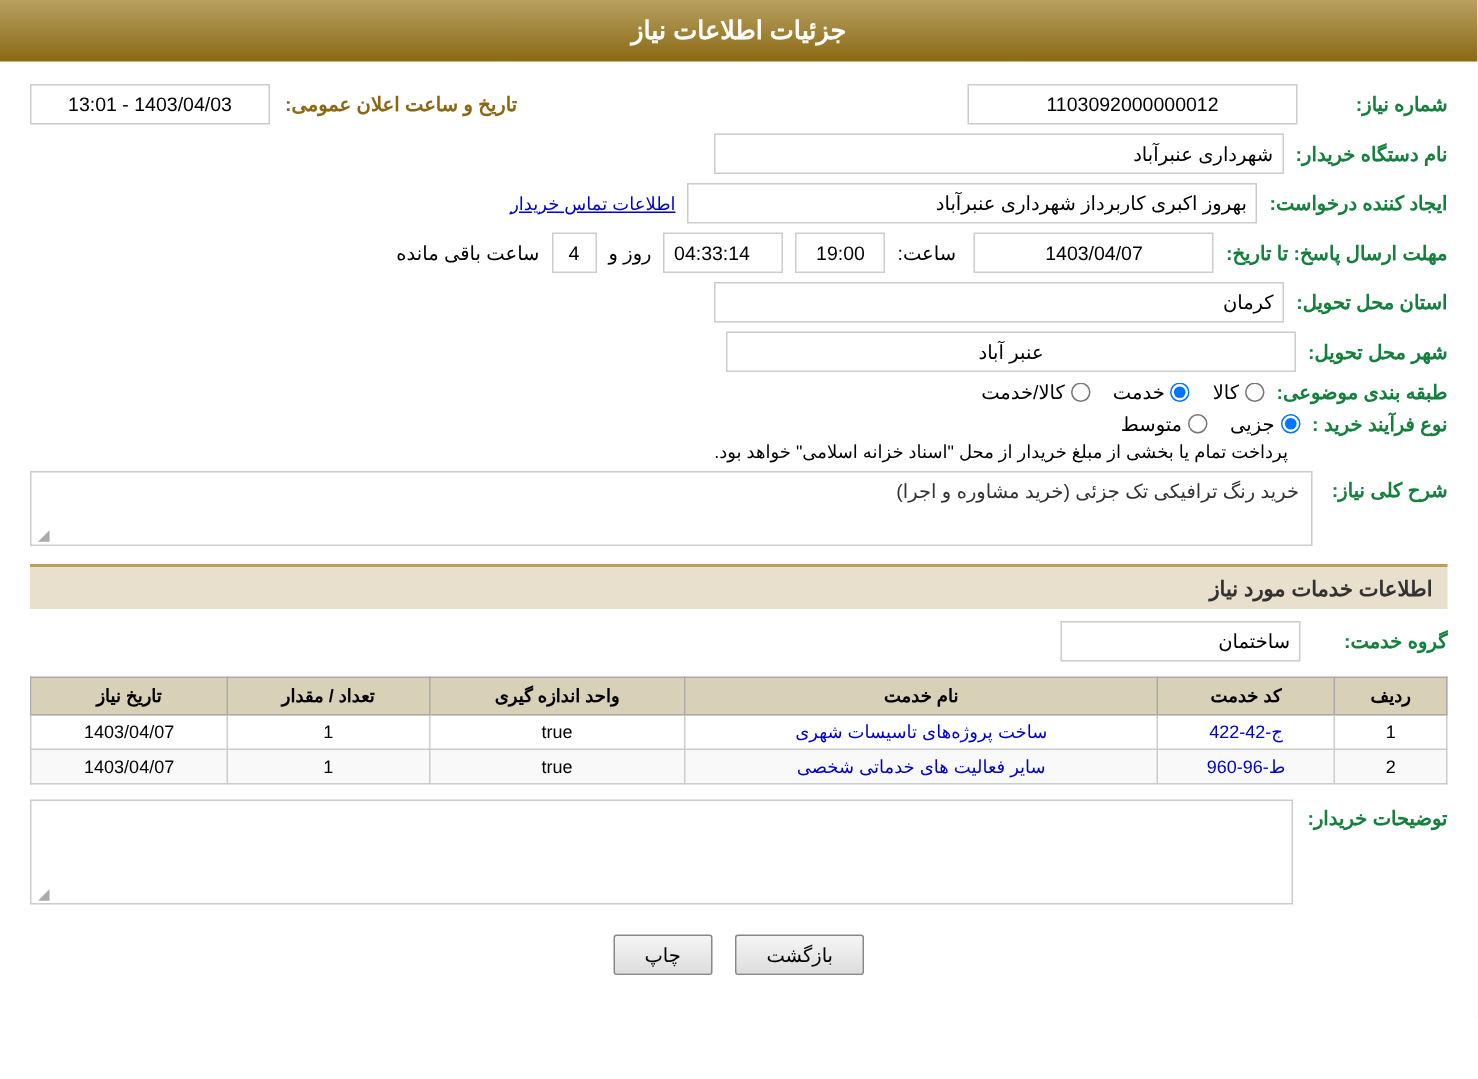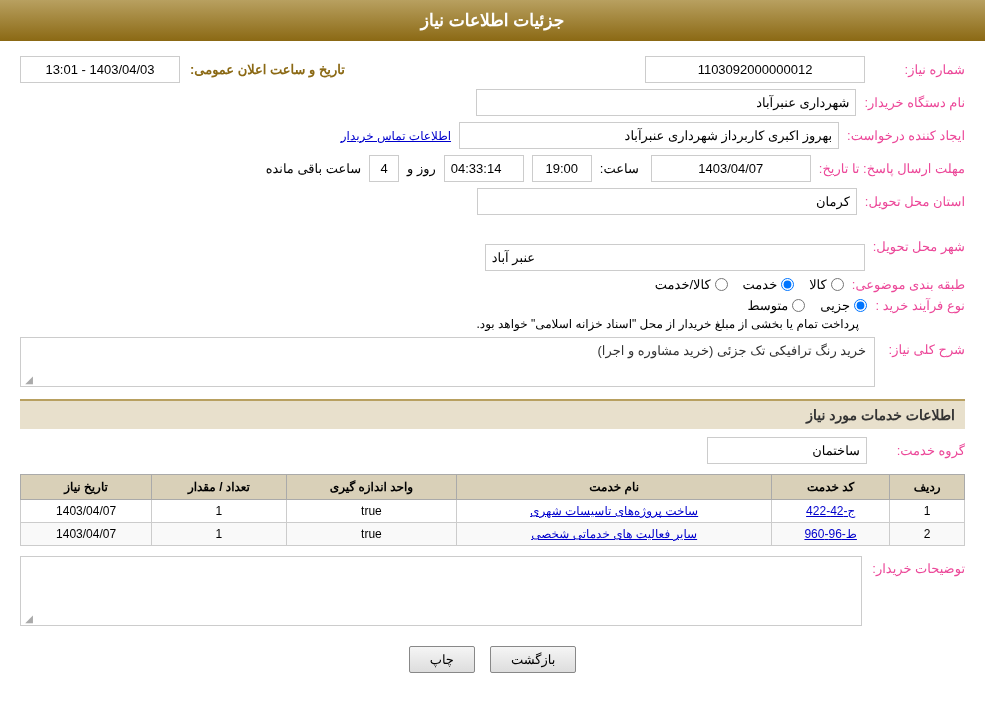--- a/index.html
+++ b/index.html
@@ -27,22 +27,22 @@
       padding: 15px 20px;
     }
     .form-row {
       display: flex;
       align-items: center;
       margin-bottom: 6px;
       gap: 8px;
       flex-direction: row;
     }
     .label {
-      color: #ec4899;
-      font-weight: normal;
+      color: #15803d;
+      font-weight: bold;
       white-space: nowrap;
       min-width: 90px;
       text-align: right;
     }
     .field-box {
       border: 1px solid #ccc;
       background: #fff;
       padding: 5px 6px;
       min-height: 22px;
       min-width: 120px;
@@ -129,21 +129,21 @@
       padding: 5px 8px;
       text-align: center;
       font-weight: bold;
     }
     table.data-table td {
       border: 1px solid #ccc;
       padding: 4px 8px;
       text-align: center;
     }
     table.data-table tr:nth-child(even) td { background: #f9f9f9; }
-    table.data-table td a, table.data-table td.link { color: #0000cc; text-decoration: underline; cursor: pointer; }
+    table.data-table td a, table.data-table td.link { color: #0000cc; cursor: pointer; }
     .group-row {
       display: flex;
       align-items: center;
       gap: 8px;
       margin-bottom: 6px;
     }
     .tosih-section {
       display: flex;
       align-items: flex-start;
       gap: 10px;
@@ -235,21 +235,21 @@
       <span>ساعت باقی مانده</span>
     </div>
 
     <div class="form-row">
       <span class="label">استان محل تحویل:</span>
       <div class="field-box large" style="text-align:right;">کرمان</div>
     </div>
 
     <div class="form-row">
       <span class="label">شهر محل تحویل:</span>
-      <div class="field-box large" style="text-align:left;margin-top:23px;">عنبر آباد</div>
+      <div class="field-box large" style="text-align:center;">عنبر آباد</div>
     </div>
 
     <div class="form-row">
       <span class="label">طبقه بندی موضوعی:</span>
       <div class="radio-group">
         <div class="radio-item">
           <input type="radio" name="tabaqe" value="kala" style="">
           <span>کالا</span>
         </div>
         <div class="radio-item">

